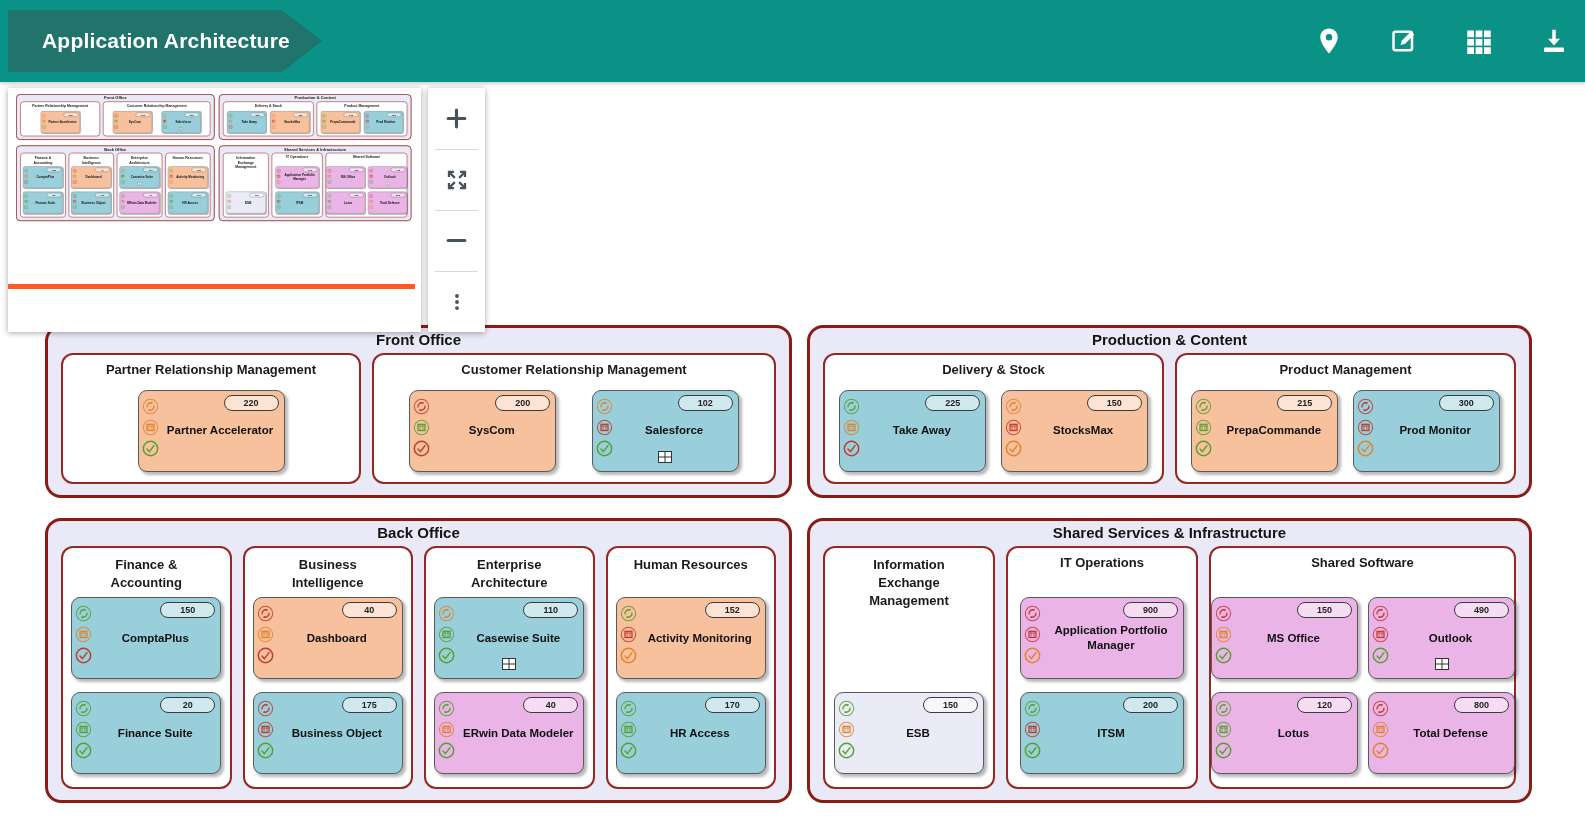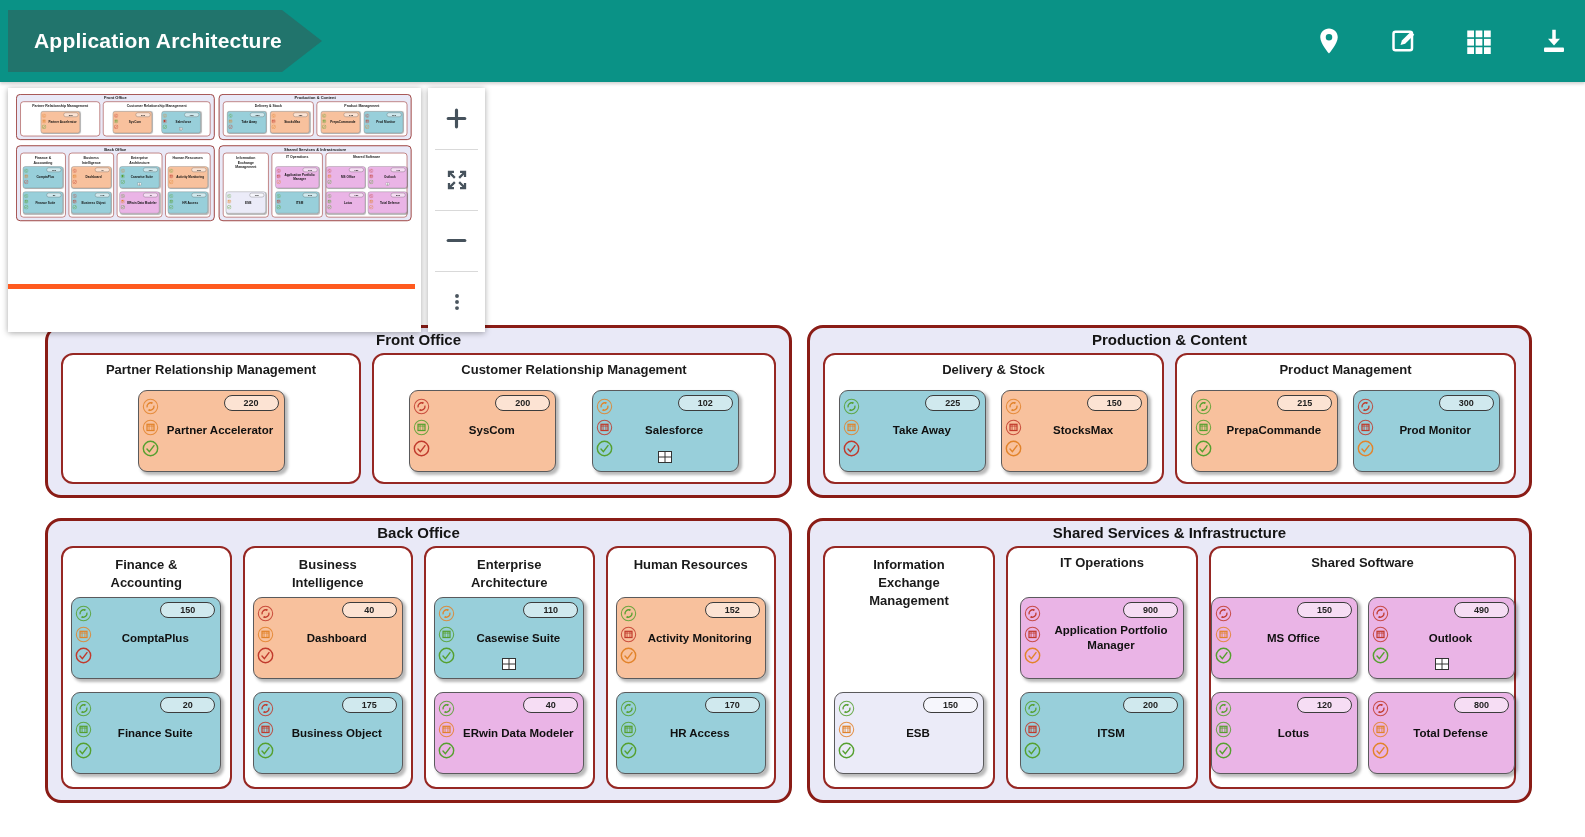--- a/index.html
+++ b/index.html
@@ -5,21 +5,21 @@
   * { margin:0; padding:0; box-sizing:border-box; }
   html,body { width:1585px; height:837px; background:#fff; overflow:hidden;
               font-family:"Liberation Sans", sans-serif; position:relative; }
 
   
   .header { position:absolute; left:0; top:0; width:1585px; height:82px;
             background:#0a9286; box-shadow:0 2px 3px rgba(0,0,0,0.18); }
   .banner { position:absolute; left:8px; top:10px; width:314px; height:62px;
             background:#21746c;
             clip-path:polygon(0 0, calc(100% - 40px) 0, 100% 50%, calc(100% - 40px) 100%, 0 100%);
-            display:flex; align-items:center; padding-left:26px; }
+            display:flex; align-items:center; padding-left:34px; }
   .banner span { color:#fff; font-size:21px; font-weight:bold; letter-spacing:0.2px; }
   .header-icons { position:absolute; right:16px; top:0; height:82px;
                   display:flex; align-items:center; gap:45px; }
   .hicon { width:30px; height:30px; cursor:pointer; display:flex; }
   .hicon svg { width:30px; height:30px; }
 
   
   .minimap { position:absolute; left:8px; top:88px; width:413px; height:244px;
              background:#fff; box-shadow:0 1px 6px rgba(0,0,0,0.35); z-index:5; }
   .minimap-content { position:absolute; left:8px; top:6px; width:1487px; height:478px;

